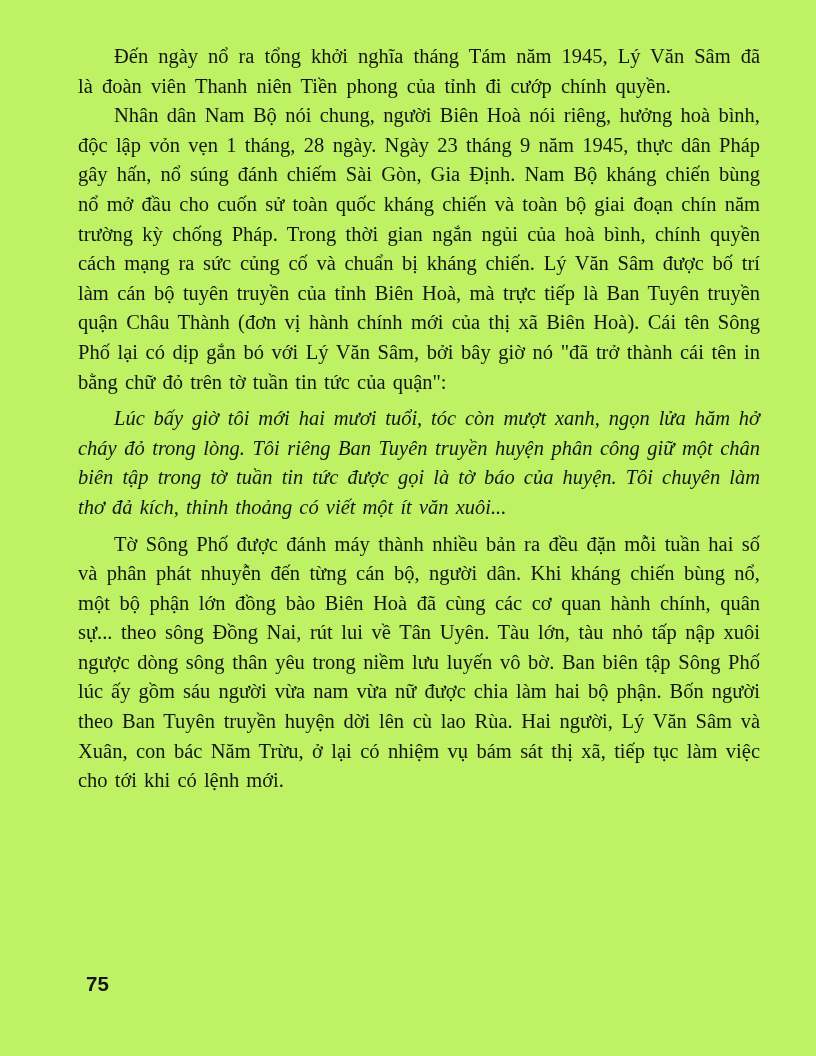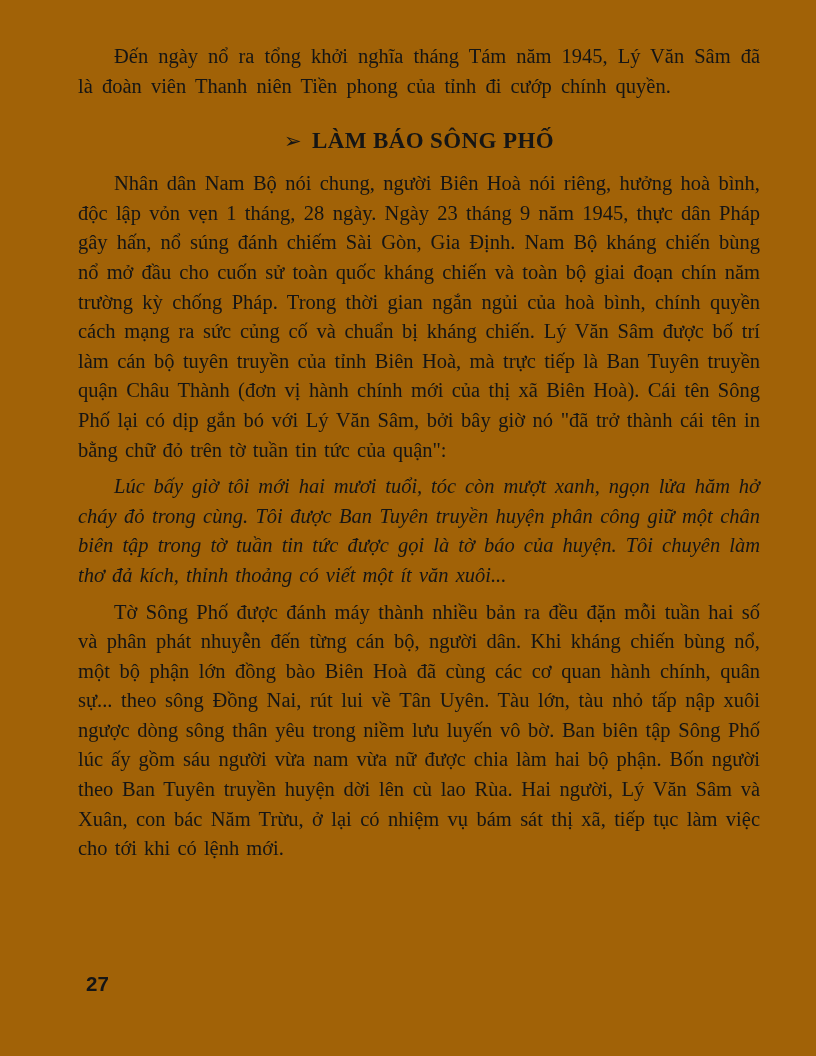--- a/index.html
+++ b/index.html
@@ -5,21 +5,21 @@
   html, body {
     margin: 0;
     padding: 0;
     background: #e8e8e8;
   }
   .page {
     position: relative;
     width: 816px;
     height: 1056px;
     margin: 0 auto;
-    background: #a16207;
+    background: #bef264;
     color: #151515;
     font-family: "Liberation Serif", "DejaVu Serif", serif;
     overflow: hidden;
     box-sizing: border-box;
   }
   .content {
     position: absolute;
     left: 78px;
     top: 42px;
     width: 682px;
@@ -62,26 +62,23 @@
   }
 </style>
 </head>
 <body>
 
 <div class="page">
   <div class="content">
 
     <p class="para intro"><span>Đến ngày nổ ra tổng khởi nghĩa tháng Tám năm 1945, Lý Văn Sâm đã là đoàn viên Thanh niên Tiền phong của tỉnh đi cướp chính quyền.</span></p>
 
-    <h2 class="heading">
-      <span class="marker">➢</span><span>LÀM BÁO SÔNG PHỐ</span>
-    </h2>
 
     <p class="para"><span>Nhân dân Nam Bộ nói chung, người Biên Hoà nói riêng, hưởng hoà bình, độc lập vỏn vẹn 1 tháng, 28 ngày. Ngày 23 tháng 9 năm 1945, thực dân Pháp gây hấn, nổ súng đánh chiếm Sài Gòn, Gia Định. Nam Bộ kháng chiến bùng nổ mở đầu cho cuốn sử toàn quốc kháng chiến và toàn bộ giai đoạn chín năm trường kỳ chống Pháp. Trong thời gian ngắn ngủi của hoà bình, chính quyền cách mạng ra sức củng cố và chuẩn bị kháng chiến. Lý Văn Sâm được bố trí làm cán bộ tuyên truyền của tỉnh Biên Hoà, mà trực tiếp là Ban Tuyên truyền quận Châu Thành (đơn vị hành chính mới của thị xã Biên Hoà). Cái tên Sông Phố lại có dịp gắn bó với Lý Văn Sâm, bởi bây giờ nó "đã trở thành cái tên in bằng chữ đỏ trên tờ tuần tin tức của quận":</span></p>
 
-    <p class="para quote after-gap"><span class="italic">Lúc bấy giờ tôi mới hai mươi tuổi, tóc còn mượt xanh, ngọn lửa hăm hở cháy đỏ trong cùng. Tôi được Ban Tuyên truyền huyện phân công giữ một chân biên tập trong tờ tuần tin tức được gọi là tờ báo của huyện. Tôi chuyên làm thơ đả kích, thỉnh thoảng có viết một ít văn xuôi...</span></p>
+    <p class="para quote after-gap"><span class="italic">Lúc bấy giờ tôi mới hai mươi tuổi, tóc còn mượt xanh, ngọn lửa hăm hở cháy đỏ trong lòng. Tôi riêng Ban Tuyên truyền huyện phân công giữ một chân biên tập trong tờ tuần tin tức được gọi là tờ báo của huyện. Tôi chuyên làm thơ đả kích, thỉnh thoảng có viết một ít văn xuôi...</span></p>
 
     <p class="para after-gap"><span>Tờ </span><span class="italic">Sông Phố</span><span> được đánh máy thành nhiều bản ra đều đặn mỗi tuần hai số và phân phát nhuyễn đến từng cán bộ, người dân. Khi kháng chiến bùng nổ, một bộ phận lớn đồng bào Biên Hoà đã cùng các cơ quan hành chính, quân sự... theo sông Đồng Nai, rút lui về Tân Uyên. Tàu lớn, tàu nhỏ tấp nập xuôi ngược dòng sông thân yêu trong niềm lưu luyến vô bờ. Ban biên tập </span><span class="italic">Sông Phố</span><span> lúc ấy gồm sáu người vừa nam vừa nữ được chia làm hai bộ phận. Bốn người theo Ban Tuyên truyền huyện dời lên cù lao Rùa. Hai người, Lý Văn Sâm và Xuân, con bác Năm Trừu, ở lại có nhiệm vụ bám sát thị xã, tiếp tục làm việc cho tới khi có lệnh mới.</span></p>
 
   </div>
 
-  <div class="page-number">27</div>
+  <div class="page-number">75</div>
 </div>
 
 </body></html>

